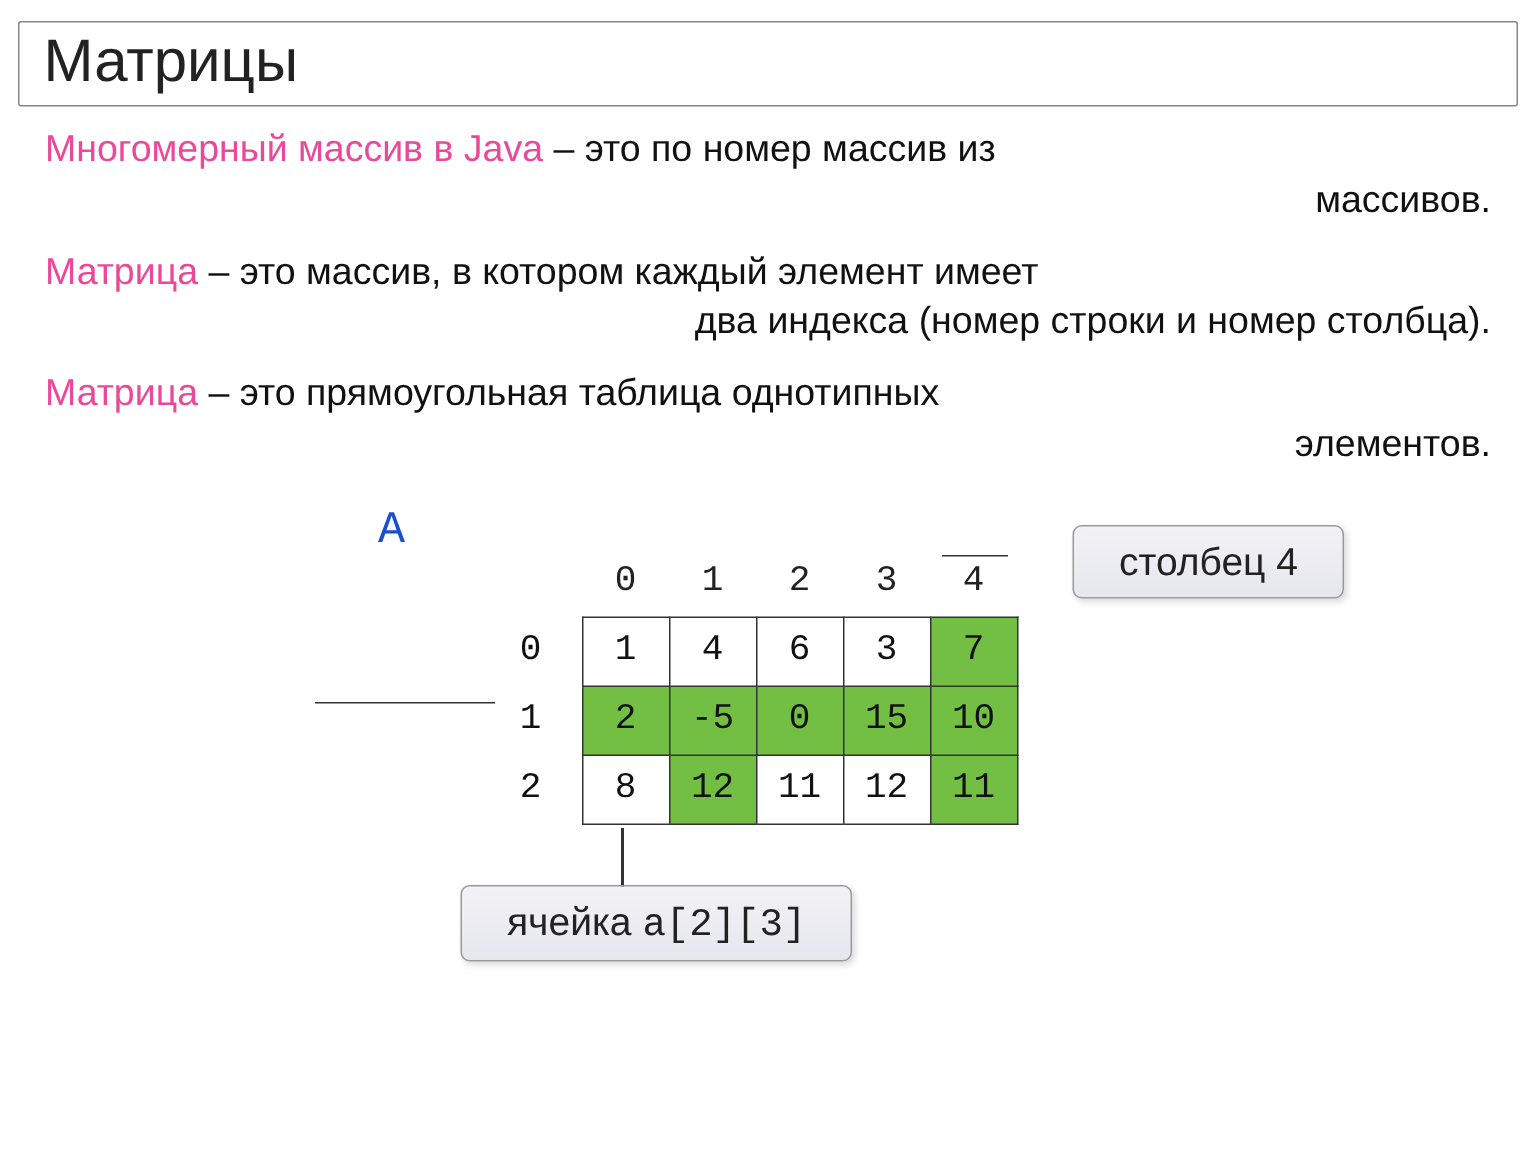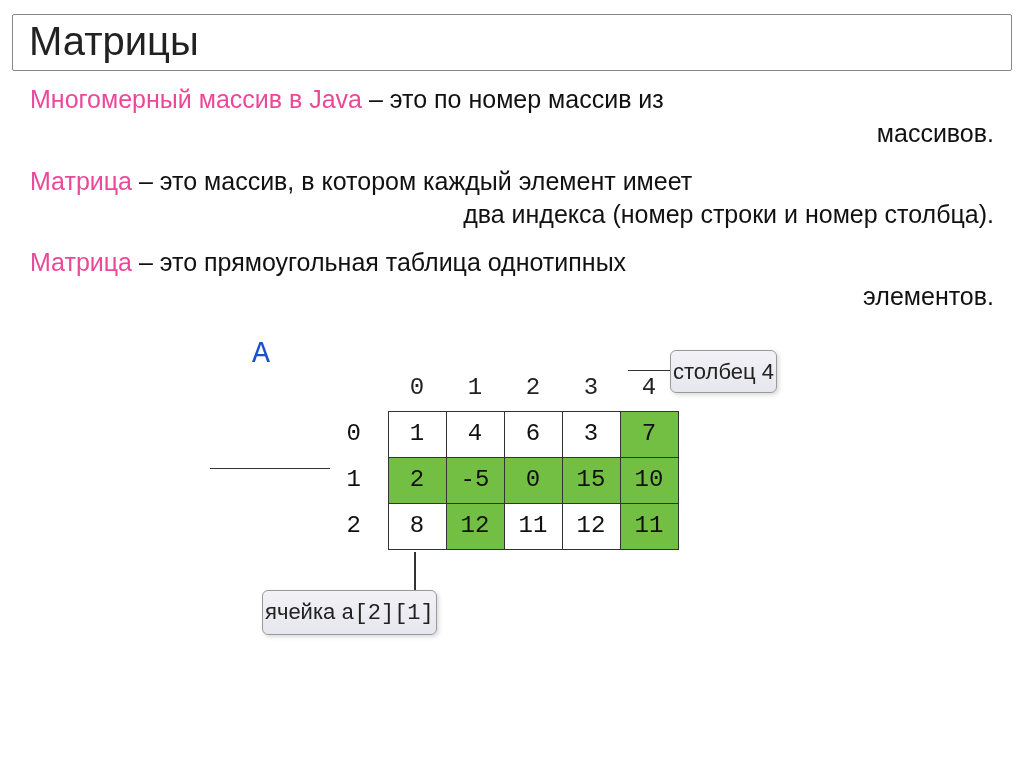--- a/index.html
+++ b/index.html
@@ -86,25 +86,26 @@
     background: none !important;
     text-align: right;
     padding-right: 10px;
     width: 36px;
   }
   .callout {
     position: absolute;
     background: linear-gradient(#f2f2f6, #e6e6ee);
     border: 1px solid #999;
     border-radius: 6px;
-    padding: 6px 2px;
-    font-size: 22px;
+    padding: 6px 30px;
+    font-size: 26px;
     color: #222;
     box-shadow: 2px 2px 4px rgba(0,0,0,0.15);
     white-space: nowrap;
+    margin-left: 45px;
   }
   .callout .mono { font-family: "Courier New", monospace; }
   .callout-col { left: 640px; top: 14px; }
   .callout-row { left: 42px; top: 112px; }
   .callout-cell { left: 232px; top: 254px; }
   
   
   .connector {
     position: absolute;
     background: #333;
@@ -178,19 +179,19 @@
         </tr>
       </tbody>
         </table>
 
       <div class="connector conn-col-h"></div>
       <div class="connector conn-row-h"></div>
       <div class="connector conn-cell-v"></div>
 
       <div class="callout callout-col">столбец 4</div>
       <div class="callout callout-cell">
-        <span>ячейка </span><span class="mono">a[2][1]</span>
+        <span>ячейка </span><span class="mono">a[2][3]</span>
       </div>
 
     </div>
 
   </div>
 </div>
 
 </body></html>

